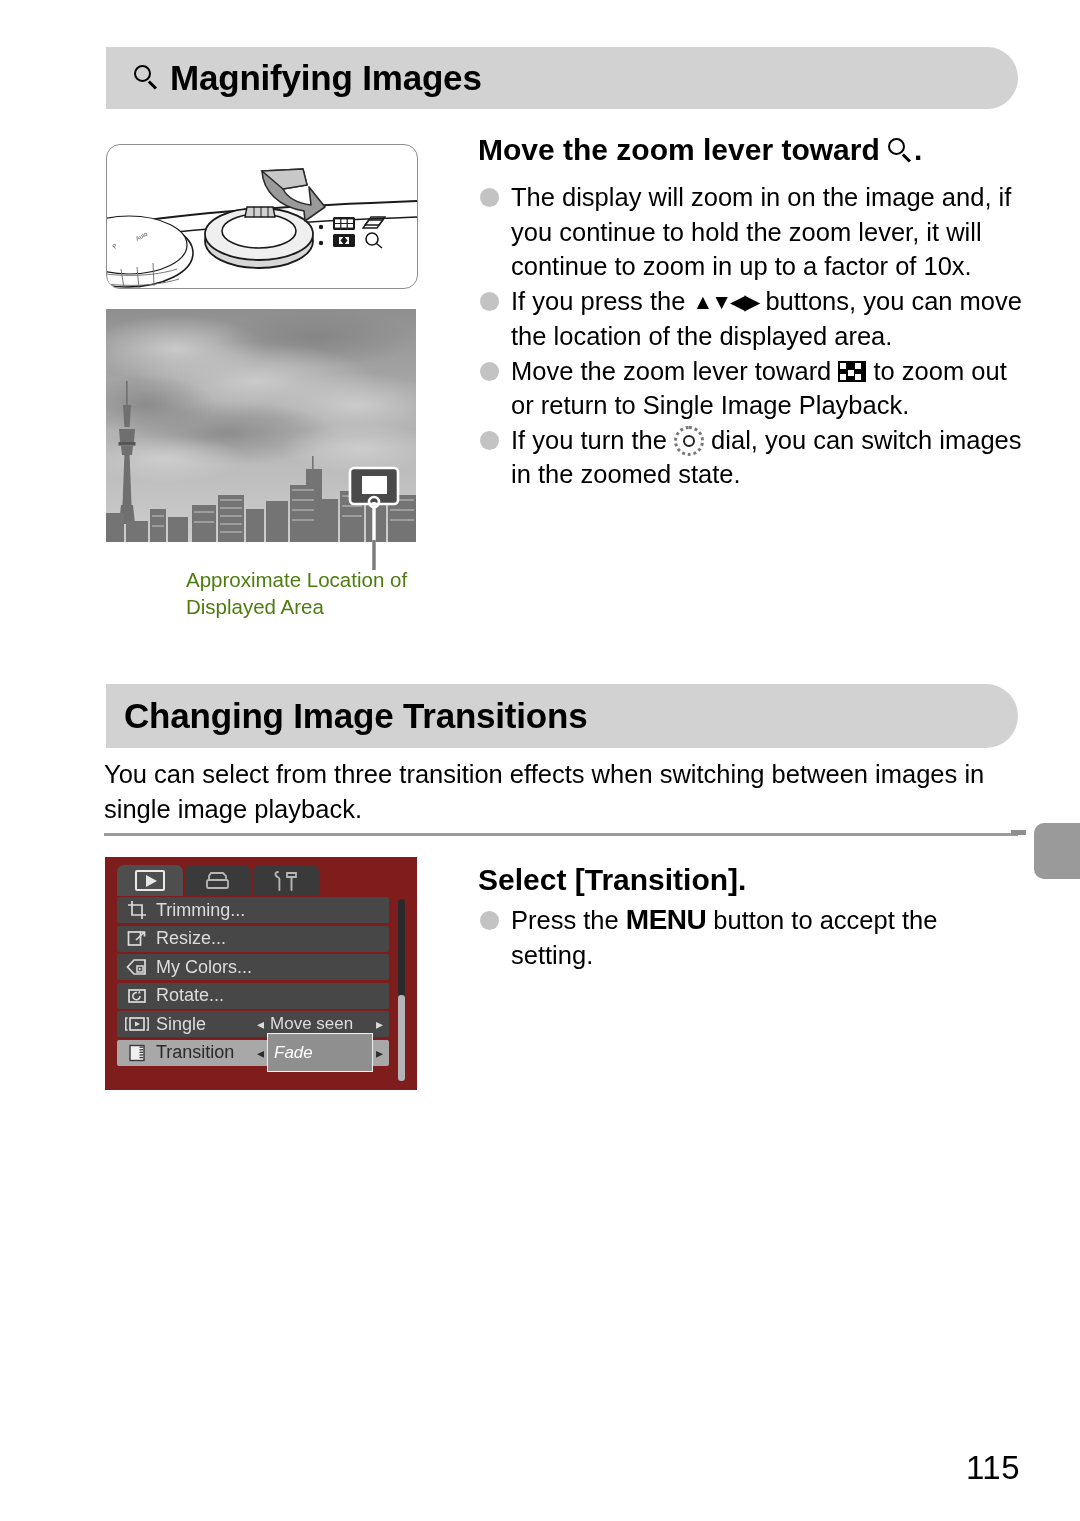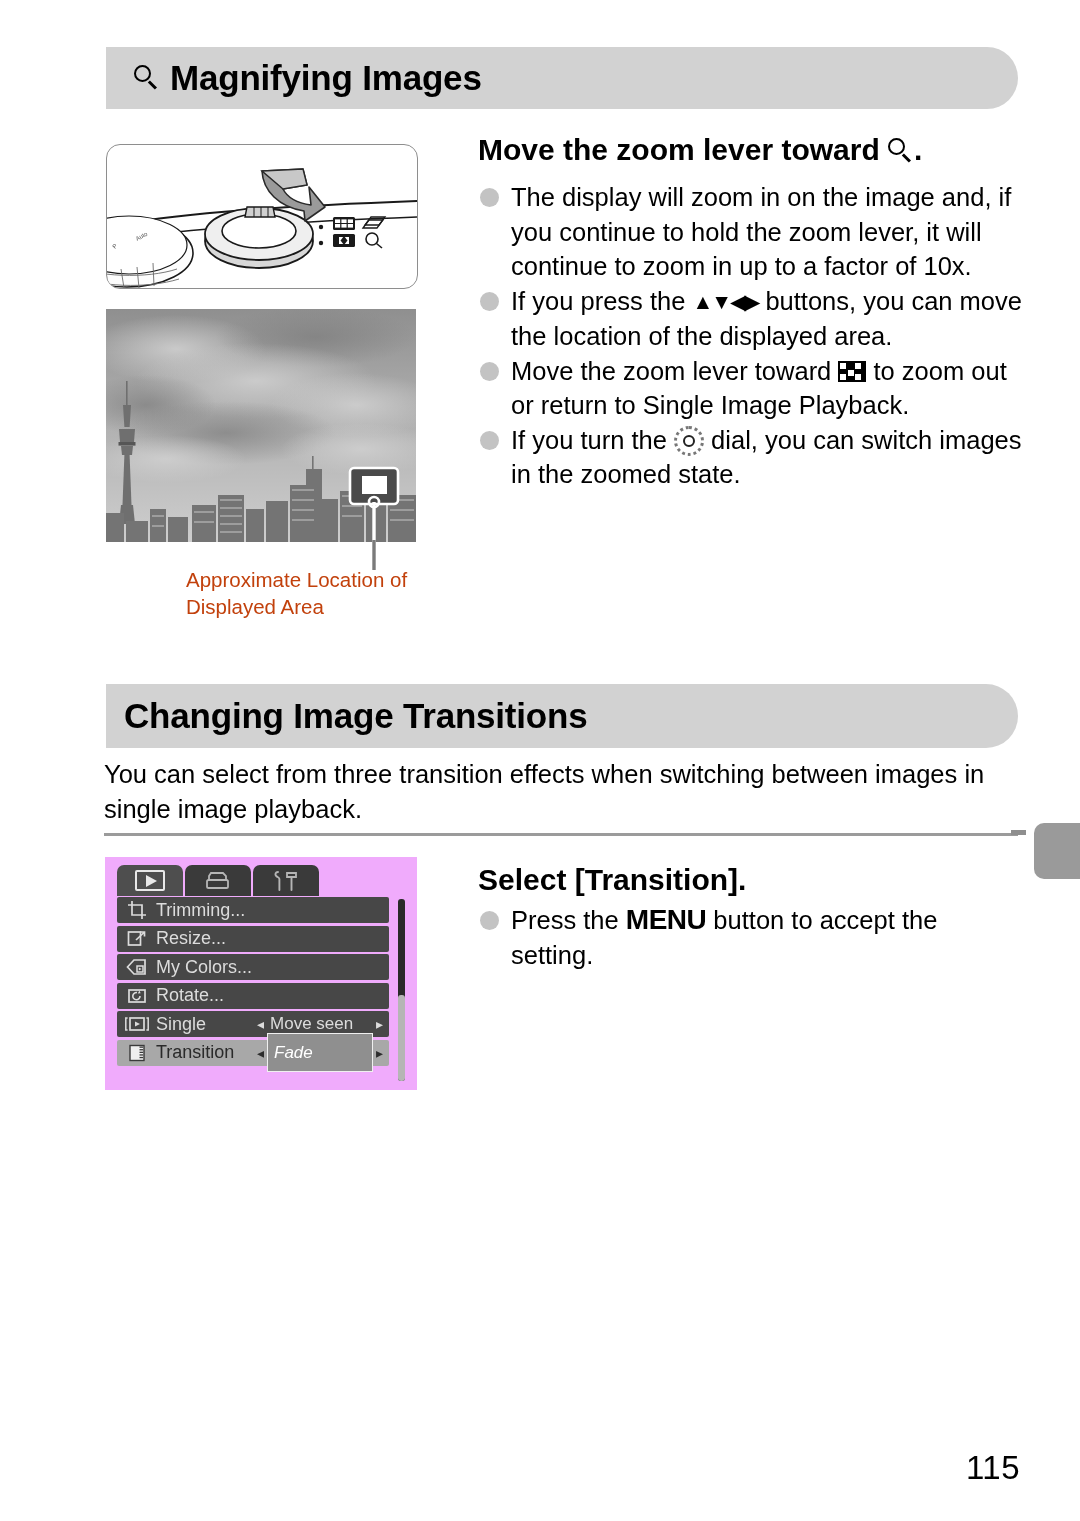--- a/index.html
+++ b/index.html
@@ -209,21 +209,21 @@
     overflow: hidden;
     background: #9a9a9a;
   }
   #photo-caption {
     position: absolute;
     left: 186px;
     top: 566px;
     width: 250px;
     font-size: 20.5px;
     line-height: 27px;
-    color: #c2410c;
+    color: #4d7c0f;
   }
 
   
   #intro-text {
     position: absolute;
     left: 104px;
     top: 757px;
     width: 920px;
     font-size: 25.5px;
     line-height: 35px;
@@ -239,21 +239,21 @@
     background: #9b9b9b;
   }
 
   
   #menu-screenshot {
     position: absolute;
     left: 105px;
     top: 857px;
     width: 312px;
     height: 233px;
-    background: #f0abfc;
+    background: #7f1d1d;
     overflow: hidden;
     font-size: 0;
   }
   .menu-tabs {
     position: absolute;
     left: 12px;
     top: 8px;
     display: flex;
     align-items: flex-end;
   }

